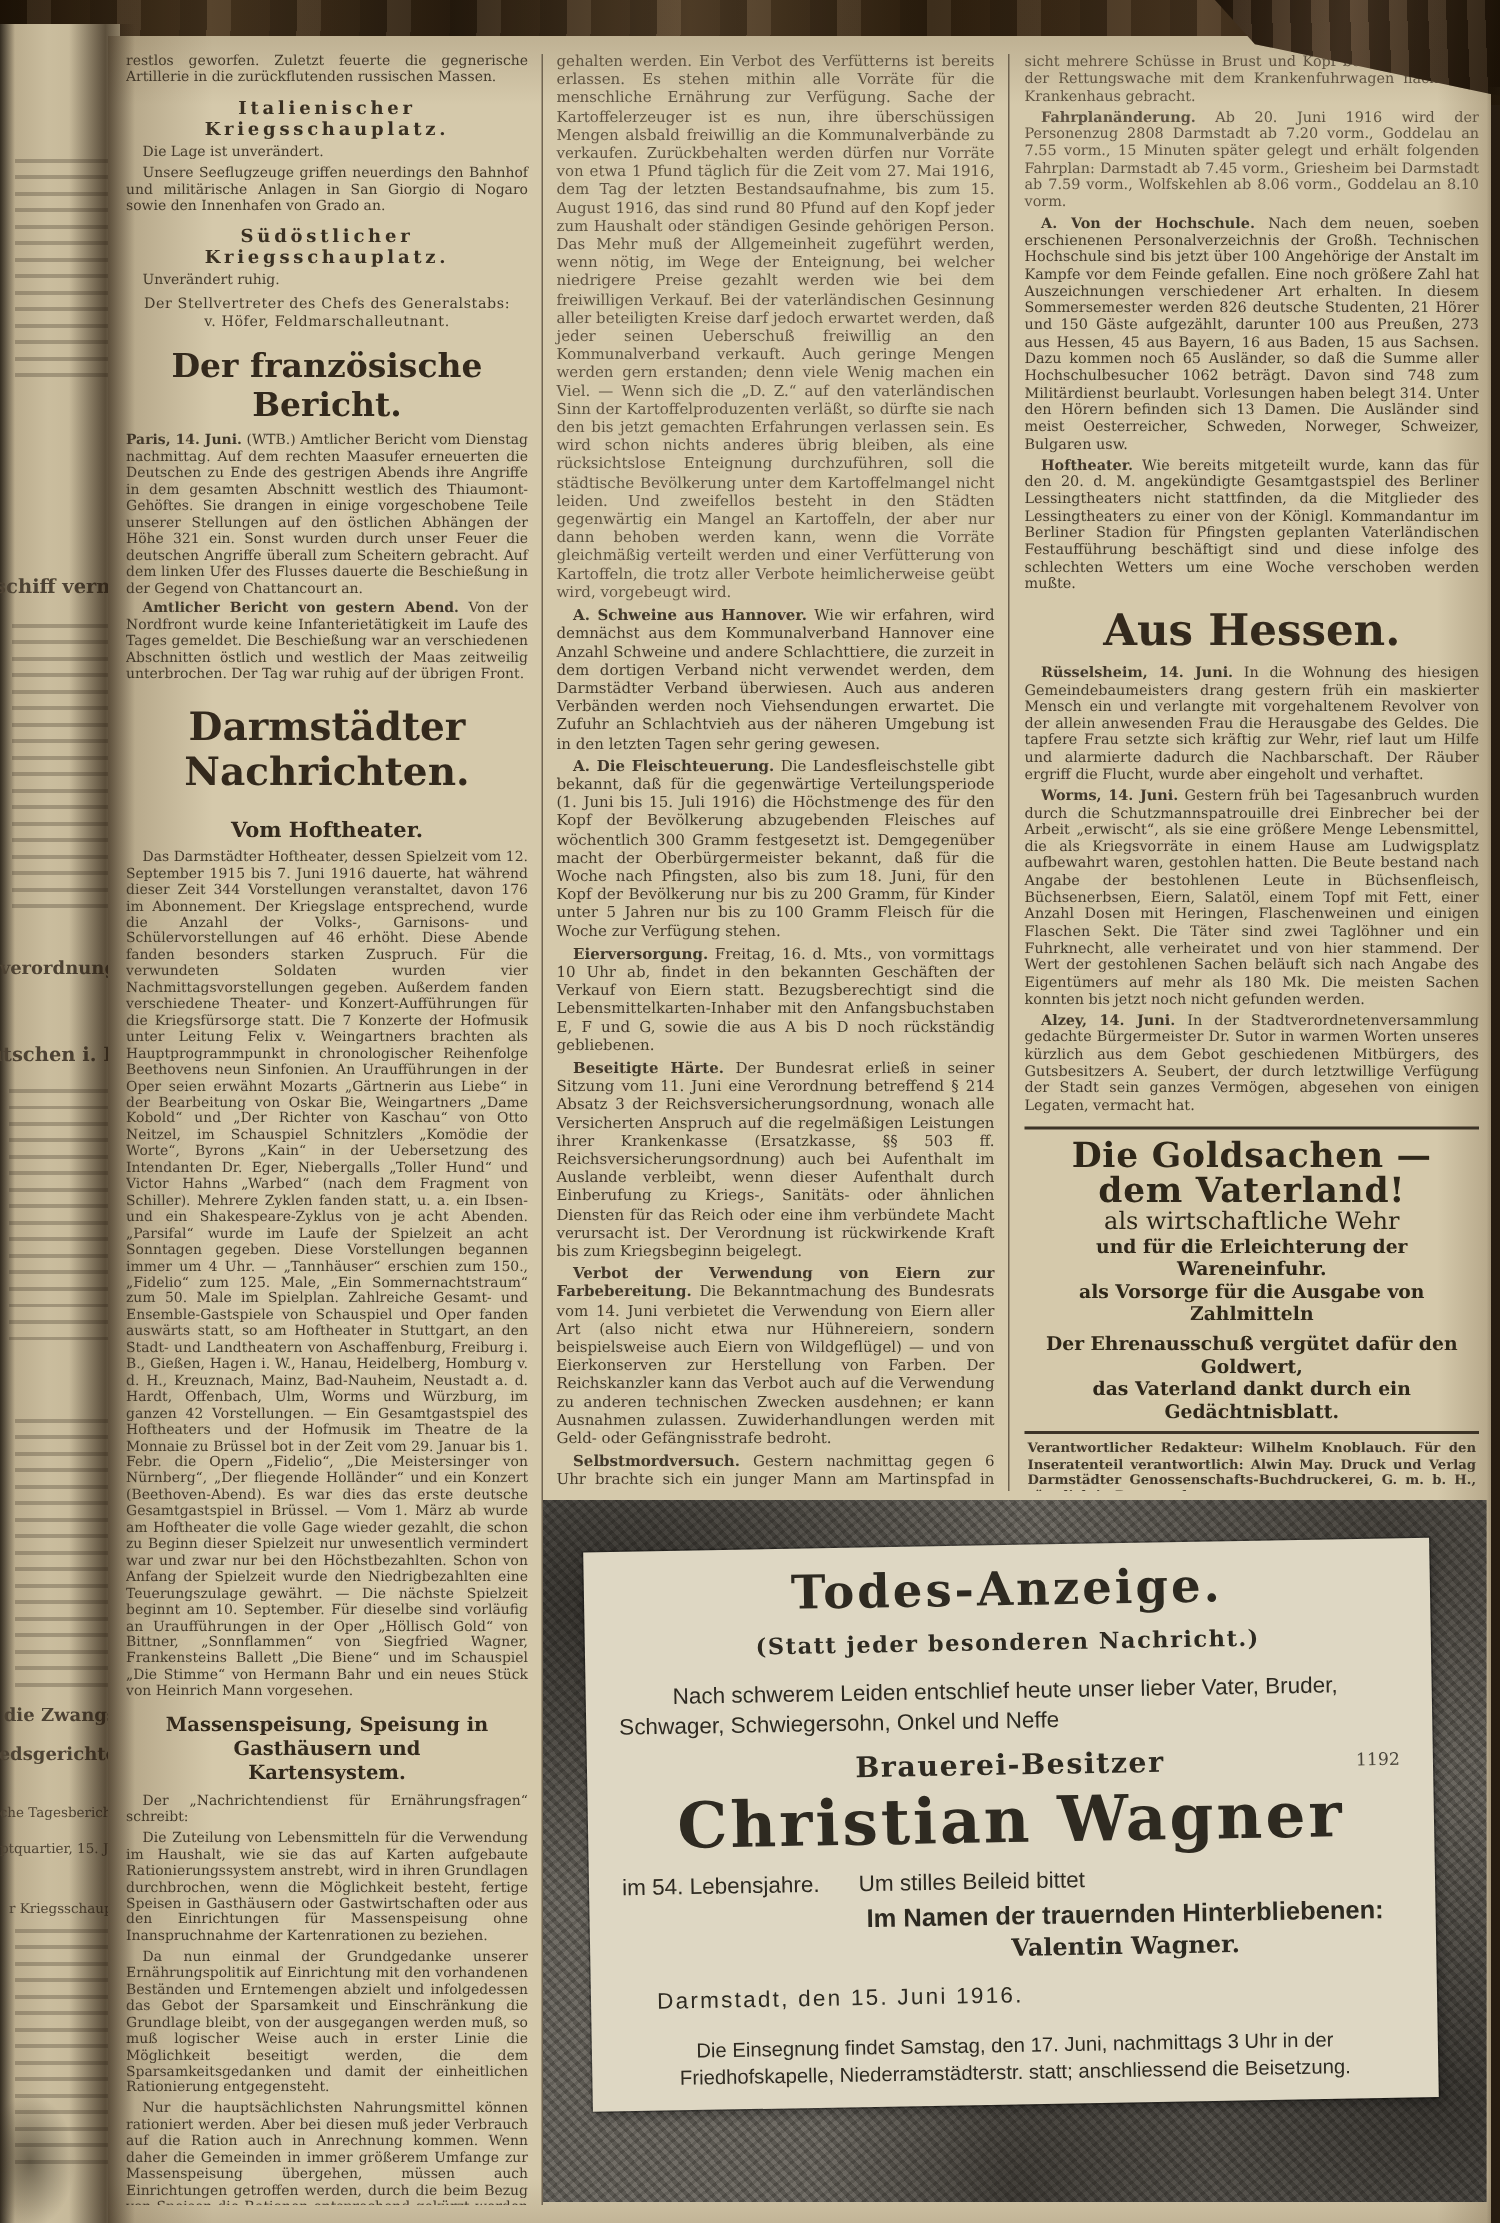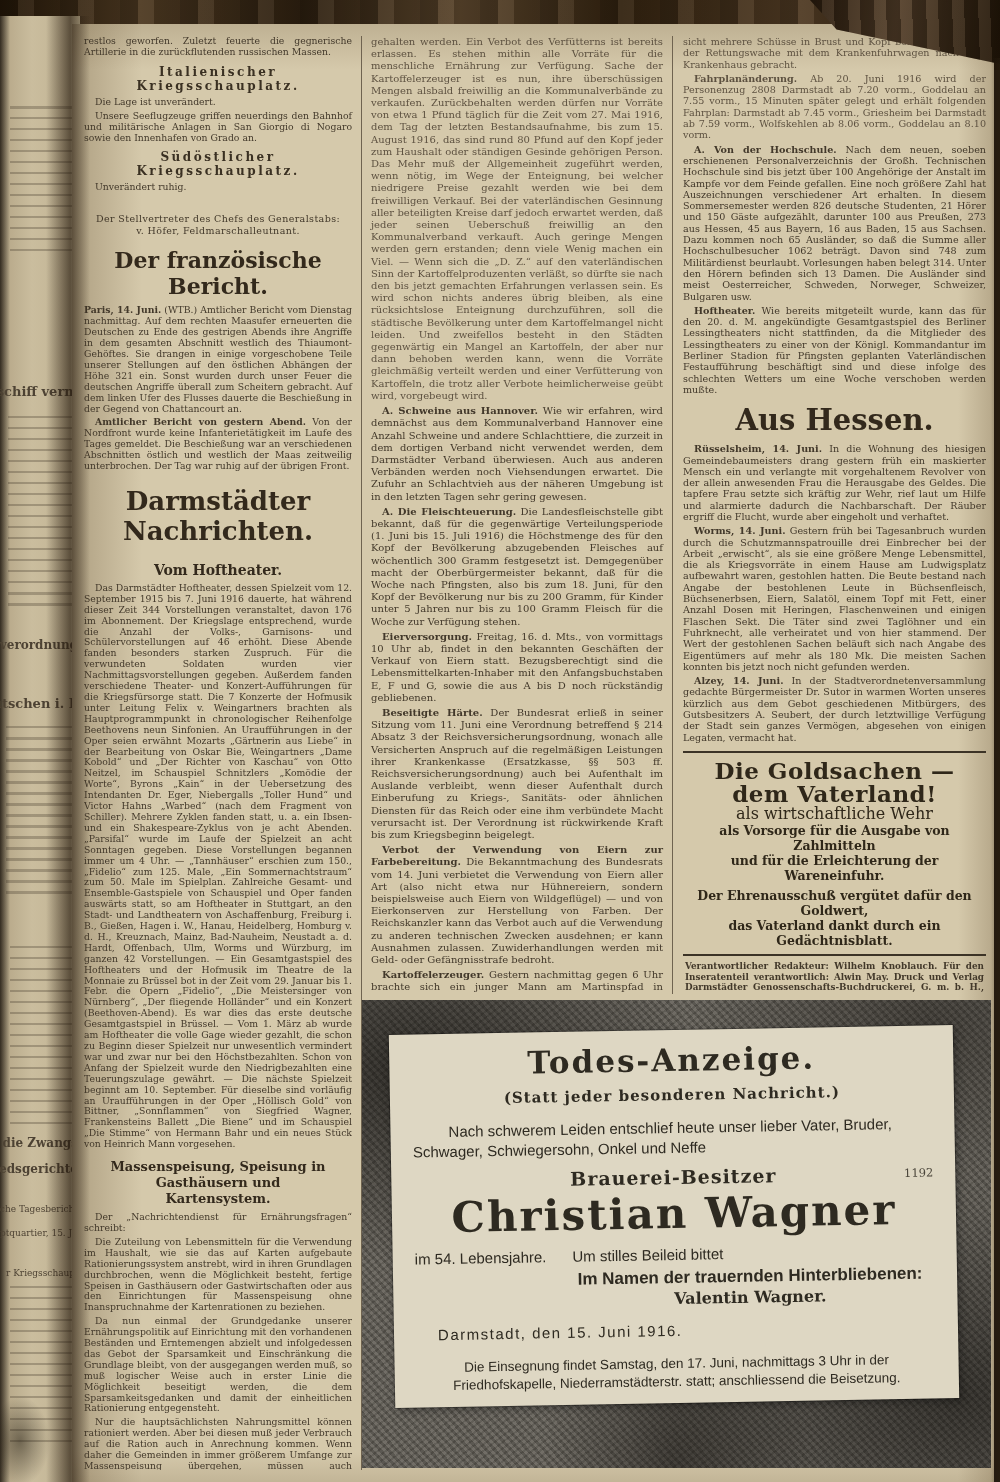--- a/index.html
+++ b/index.html
@@ -64,21 +64,21 @@
   .col3 .body{font-size:9.6px;line-height:11.3px;}
   .nofirst{text-indent:0;}
   .faint{color:#5d5140;filter:blur(.2px);}
   .lead{font-weight:bold;}
   .h-war{text-align:center;font-weight:bold;font-size:12px;letter-spacing:2.5px;margin:7px 0 4px;color:#3a3022;}
   .h-big{text-align:center;font-weight:bold;font-size:22px;margin:10px 0 6px;color:#33291c;}
   .h-huge{text-align:center;font-weight:bold;font-size:26px;margin:14px 0 16px;color:#33291c;}
   .h-sub{text-align:center;font-weight:bold;font-size:14px;margin:4px 0 5px;color:#33291c;}
   .h-massen{text-align:center;font-weight:bold;font-size:13px;line-height:16px;margin:9px 0 5px;color:#33291c;}
   .h-hessen{text-align:center;font-weight:bold;font-size:29px;margin:8px 0 6px;color:#33291c;}
-  .signoff{text-align:center;font-size:9.5px;line-height:12px;margin:20px 0 2px;color:#42382a;letter-spacing:.4px;}
+  .signoff{text-align:center;font-size:9.5px;line-height:12px;margin:4px 0 2px;color:#42382a;letter-spacing:.4px;}
   
   .gold-box{border-top:2.5px solid #3c3326;border-bottom:2.5px solid #3c3326;margin-top:8px;
     padding:6px 0 6px;text-align:center;color:#2f2719;}
   .gold1{font-size:23px;font-weight:bold;letter-spacing:.5px;line-height:23px;}
   .gold2{font-size:16px;font-weight:normal;line-height:18px;}
   .gold3{font-size:12.5px;font-weight:bold;line-height:15px;}
   .gold5{font-size:12.5px;font-weight:bold;line-height:15px;margin-top:5px;}
   .imprint{font-size:8.8px;line-height:10.6px;font-weight:bold;text-align:justify;color:#42382a;
     padding:5px 2px 6px;border-bottom:1.5px solid #3c3326;margin:0;}
   
@@ -171,37 +171,37 @@
     <div class="right-wrap">
       <div class="cols23">
 
         <div class="col2">
           <p class="body nofirst faint">gehalten werden. Ein Verbot des Verfütterns ist bereits erlassen. Es stehen mithin alle Vorräte für die menschliche Ernährung zur Verfügung. Sache der Kartoffelerzeuger ist es nun, ihre überschüssigen Mengen alsbald freiwillig an die Kommunalverbände zu verkaufen. Zurückbehalten werden dürfen nur Vorräte von etwa 1 Pfund täglich für die Zeit vom 27. Mai 1916, dem Tag der letzten Bestandsaufnahme, bis zum 15. August 1916, das sind rund 80 Pfund auf den Kopf jeder zum Haushalt oder ständigen Gesinde gehörigen Person. Das Mehr muß der Allgemeinheit zugeführt werden, wenn nötig, im Wege der Enteignung, bei welcher niedrigere Preise gezahlt werden wie bei dem freiwilligen Verkauf. Bei der vaterländischen Gesinnung aller beteiligten Kreise darf jedoch erwartet werden, daß jeder seinen Ueberschuß freiwillig an den Kommunalverband verkauft. Auch geringe Mengen werden gern erstanden; denn viele Wenig machen ein Viel. — Wenn sich die „D. Z.“ auf den vaterländischen Sinn der Kartoffelproduzenten verläßt, so dürfte sie nach den bis jetzt gemachten Erfahrungen verlassen sein. Es wird schon nichts anderes übrig bleiben, als eine rücksichtslose Enteignung durchzuführen, soll die städtische Bevölkerung unter dem Kartoffelmangel nicht leiden. Und zweifellos besteht in den Städten gegenwärtig ein Mangel an Kartoffeln, der aber nur dann behoben werden kann, wenn die Vorräte gleichmäßig verteilt werden und einer Verfütterung von Kartoffeln, die trotz aller Verbote heimlicherweise geübt wird, vorgebeugt wird.</p>
           <p class="body"><b class="lead">A. Schweine aus Hannover.</b> <span>Wie wir erfahren, wird demnächst aus dem Kommunalverband Hannover eine Anzahl Schweine und andere Schlachttiere, die zurzeit in dem dortigen Verband nicht verwendet werden, dem Darmstädter Verband überwiesen. Auch aus anderen Verbänden werden noch Viehsendungen erwartet. Die Zufuhr an Schlachtvieh aus der näheren Umgebung ist in den letzten Tagen sehr gering gewesen.</span></p>
           <p class="body"><b class="lead">A. Die Fleischteuerung.</b> <span>Die Landesfleischstelle gibt bekannt, daß für die gegenwärtige Verteilungsperiode (1. Juni bis 15. Juli 1916) die Höchstmenge des für den Kopf der Bevölkerung abzugebenden Fleisches auf wöchentlich 300 Gramm festgesetzt ist. Demgegenüber macht der Oberbürgermeister bekannt, daß für die Woche nach Pfingsten, also bis zum 18. Juni, für den Kopf der Bevölkerung nur bis zu 200 Gramm, für Kinder unter 5 Jahren nur bis zu 100 Gramm Fleisch für die Woche zur Verfügung stehen.</span></p>
           <p class="body"><b class="lead">Eierversorgung.</b> <span>Freitag, 16. d. Mts., von vormittags 10 Uhr ab, findet in den bekannten Geschäften der Verkauf von Eiern statt. Bezugsberechtigt sind die Lebensmittelkarten-Inhaber mit den Anfangsbuchstaben E, F und G, sowie die aus A bis D noch rückständig gebliebenen.</span></p>
           <p class="body"><b class="lead">Beseitigte Härte.</b> <span>Der Bundesrat erließ in seiner Sitzung vom 11. Juni eine Verordnung betreffend § 214 Absatz 3 der Reichsversicherungsordnung, wonach alle Versicherten Anspruch auf die regelmäßigen Leistungen ihrer Krankenkasse (Ersatzkasse, §§ 503 ff. Reichsversicherungsordnung) auch bei Aufenthalt im Auslande verbleibt, wenn dieser Aufenthalt durch Einberufung zu Kriegs-, Sanitäts- oder ähnlichen Diensten für das Reich oder eine ihm verbündete Macht verursacht ist. Der Verordnung ist rückwirkende Kraft bis zum Kriegsbeginn beigelegt.</span></p>
           <p class="body"><b class="lead">Verbot der Verwendung von Eiern zur Farbebereitung.</b> <span>Die Bekanntmachung des Bundesrats vom 14. Juni verbietet die Verwendung von Eiern aller Art (also nicht etwa nur Hühnereiern, sondern beispielsweise auch Eiern von Wildgeflügel) — und von Eierkonserven zur Herstellung von Farben. Der Reichskanzler kann das Verbot auch auf die Verwendung zu anderen technischen Zwecken ausdehnen; er kann Ausnahmen zulassen. Zuwiderhandlungen werden mit Geld- oder Gefängnisstrafe bedroht.</span></p>
-          <p class="body"><b class="lead">Kartoffelerzeuger.</b> <span>Gestern nachmittag gegen 6 Uhr brachte sich ein junger Mann am Martinspfad in selbstmörderischer Ab-</span></p>
+          <p class="body"><b class="lead">Selbstmordversuch.</b> <span>Gestern nachmittag gegen 6 Uhr brachte sich ein junger Mann am Martinspfad in selbstmörderischer Ab-</span></p>
         </div>
 
         <div class="col3">
           <p class="body nofirst faint">sicht mehrere Schüsse in Brust und Kopf bei. Er wurde von der Rettungswache mit dem Krankenfuhrwagen nach dem Krankenhaus gebracht.</p>
           <p class="body faint"><b class="lead">Fahrplanänderung.</b> <span>Ab 20. Juni 1916 wird der Personenzug 2808 Darmstadt ab 7.20 vorm., Goddelau an 7.55 vorm., 15 Minuten später gelegt und erhält folgenden Fahrplan: Darmstadt ab 7.45 vorm., Griesheim bei Darmstadt ab 7.59 vorm., Wolfskehlen ab 8.06 vorm., Goddelau an 8.10 vorm.</span></p>
           <p class="body"><b class="lead">A. Von der Hochschule.</b> <span>Nach dem neuen, soeben erschienenen Personalverzeichnis der Großh. Technischen Hochschule sind bis jetzt über 100 Angehörige der Anstalt im Kampfe vor dem Feinde gefallen. Eine noch größere Zahl hat Auszeichnungen verschiedener Art erhalten. In diesem Sommersemester werden 826 deutsche Studenten, 21 Hörer und 150 Gäste aufgezählt, darunter 100 aus Preußen, 273 aus Hessen, 45 aus Bayern, 16 aus Baden, 15 aus Sachsen. Dazu kommen noch 65 Ausländer, so daß die Summe aller Hochschulbesucher 1062 beträgt. Davon sind 748 zum Militärdienst beurlaubt. Vorlesungen haben belegt 314. Unter den Hörern befinden sich 13 Damen. Die Ausländer sind meist Oesterreicher, Schweden, Norweger, Schweizer, Bulgaren usw.</span></p>
           <p class="body"><b class="lead">Hoftheater.</b> <span>Wie bereits mitgeteilt wurde, kann das für den 20. d. M. angekündigte Gesamtgastspiel des Berliner Lessingtheaters nicht stattfinden, da die Mitglieder des Lessingtheaters zu einer von der Königl. Kommandantur im Berliner Stadion für Pfingsten geplanten Vaterländischen Festaufführung beschäftigt sind und diese infolge des schlechten Wetters um eine Woche verschoben werden mußte.</span></p>
           <h2 class="h-hessen">Aus Hessen.</h2>
           <p class="body"><b class="lead">Rüsselsheim, 14. Juni.</b> <span>In die Wohnung des hiesigen Gemeindebaumeisters drang gestern früh ein maskierter Mensch ein und verlangte mit vorgehaltenem Revolver von der allein anwesenden Frau die Herausgabe des Geldes. Die tapfere Frau setzte sich kräftig zur Wehr, rief laut um Hilfe und alarmierte dadurch die Nachbarschaft. Der Räuber ergriff die Flucht, wurde aber eingeholt und verhaftet.</span></p>
           <p class="body"><b class="lead">Worms, 14. Juni.</b> <span>Gestern früh bei Tagesanbruch wurden durch die Schutzmannspatrouille drei Einbrecher bei der Arbeit „erwischt“, als sie eine größere Menge Lebensmittel, die als Kriegsvorräte in einem Hause am Ludwigsplatz aufbewahrt waren, gestohlen hatten. Die Beute bestand nach Angabe der bestohlenen Leute in Büchsenfleisch, Büchsenerbsen, Eiern, Salatöl, einem Topf mit Fett, einer Anzahl Dosen mit Heringen, Flaschenweinen und einigen Flaschen Sekt. Die Täter sind zwei Taglöhner und ein Fuhrknecht, alle verheiratet und von hier stammend. Der Wert der gestohlenen Sachen beläuft sich nach Angabe des Eigentümers auf mehr als 180 Mk. Die meisten Sachen konnten bis jetzt noch nicht gefunden werden.</span></p>
           <p class="body"><b class="lead">Alzey, 14. Juni.</b> <span>In der Stadtverordnetenversammlung gedachte Bürgermeister Dr. Sutor in warmen Worten unseres kürzlich aus dem Gebot geschiedenen Mitbürgers, des Gutsbesitzers A. Seubert, der durch letztwillige Verfügung der Stadt sein ganzes Vermögen, abgesehen von einigen Legaten, vermacht hat.</span></p>
           <div class="gold-box">
             <div class="gold1">Die Goldsachen — dem Vaterland!</div>
             <div class="gold2">als wirtschaftliche Wehr</div>
+            <div class="gold3">und für die Erleichterung der Wareneinfuhr.</div>
             <div class="gold3">als Vorsorge für die Ausgabe von Zahlmitteln</div>
-            <div class="gold3">und für die Erleichterung der Wareneinfuhr.</div>
             <div class="gold5">Der Ehrenausschuß vergütet dafür den Goldwert,</div>
             <div class="gold3">das Vaterland dankt durch ein Gedächtnisblatt.</div>
           </div>
           <p class="imprint">Verantwortlicher Redakteur: Wilhelm Knoblauch. Für den Inseratenteil verantwortlich: Alwin May. Druck und Verlag Darmstädter Genossenschafts-Buchdruckerei, G. m. b. H., sämtlich in Darmstadt.</p>
 
         </div>
       </div>
 
       <div class="ad-area">
         <div class="death-card">

